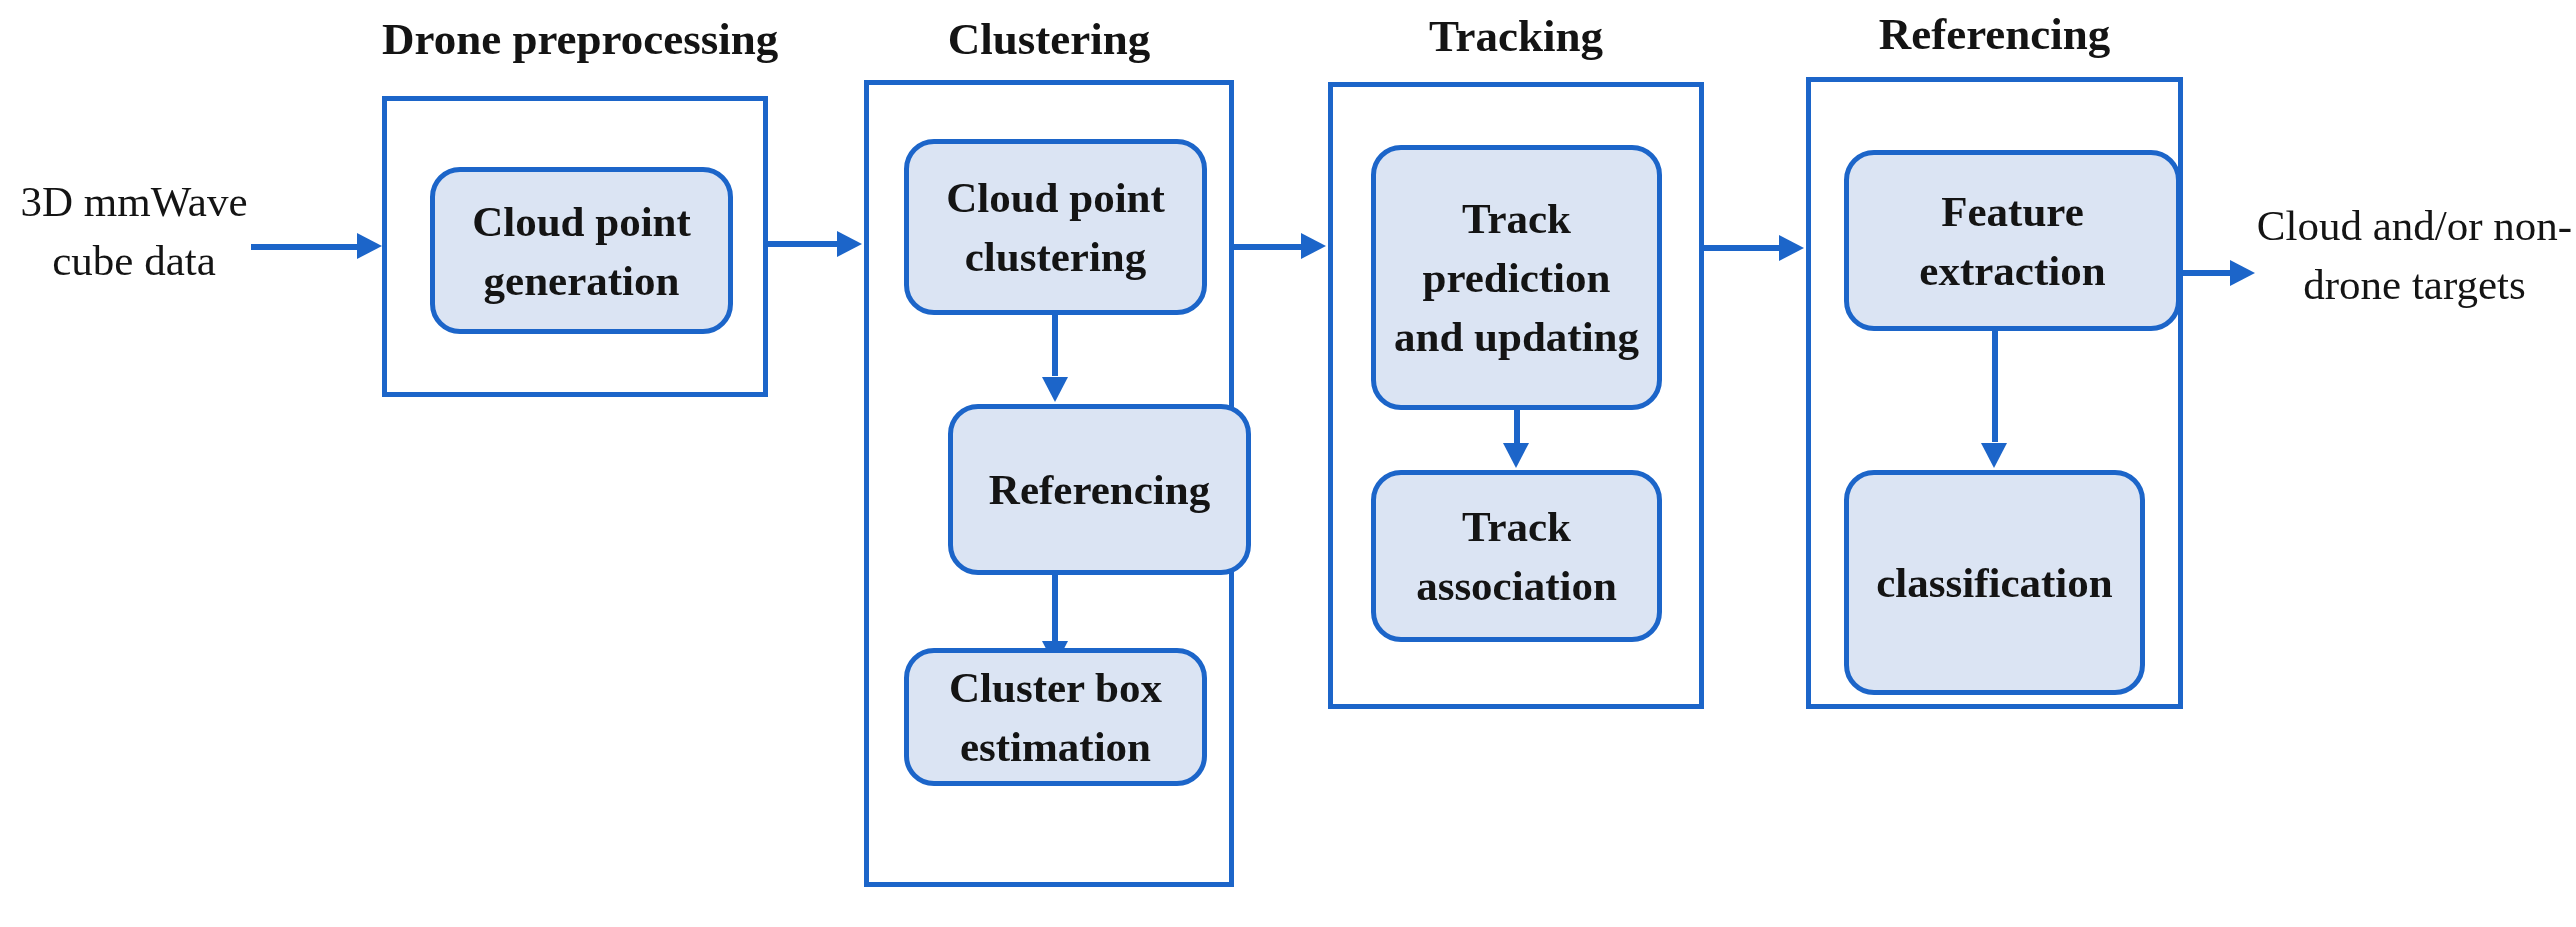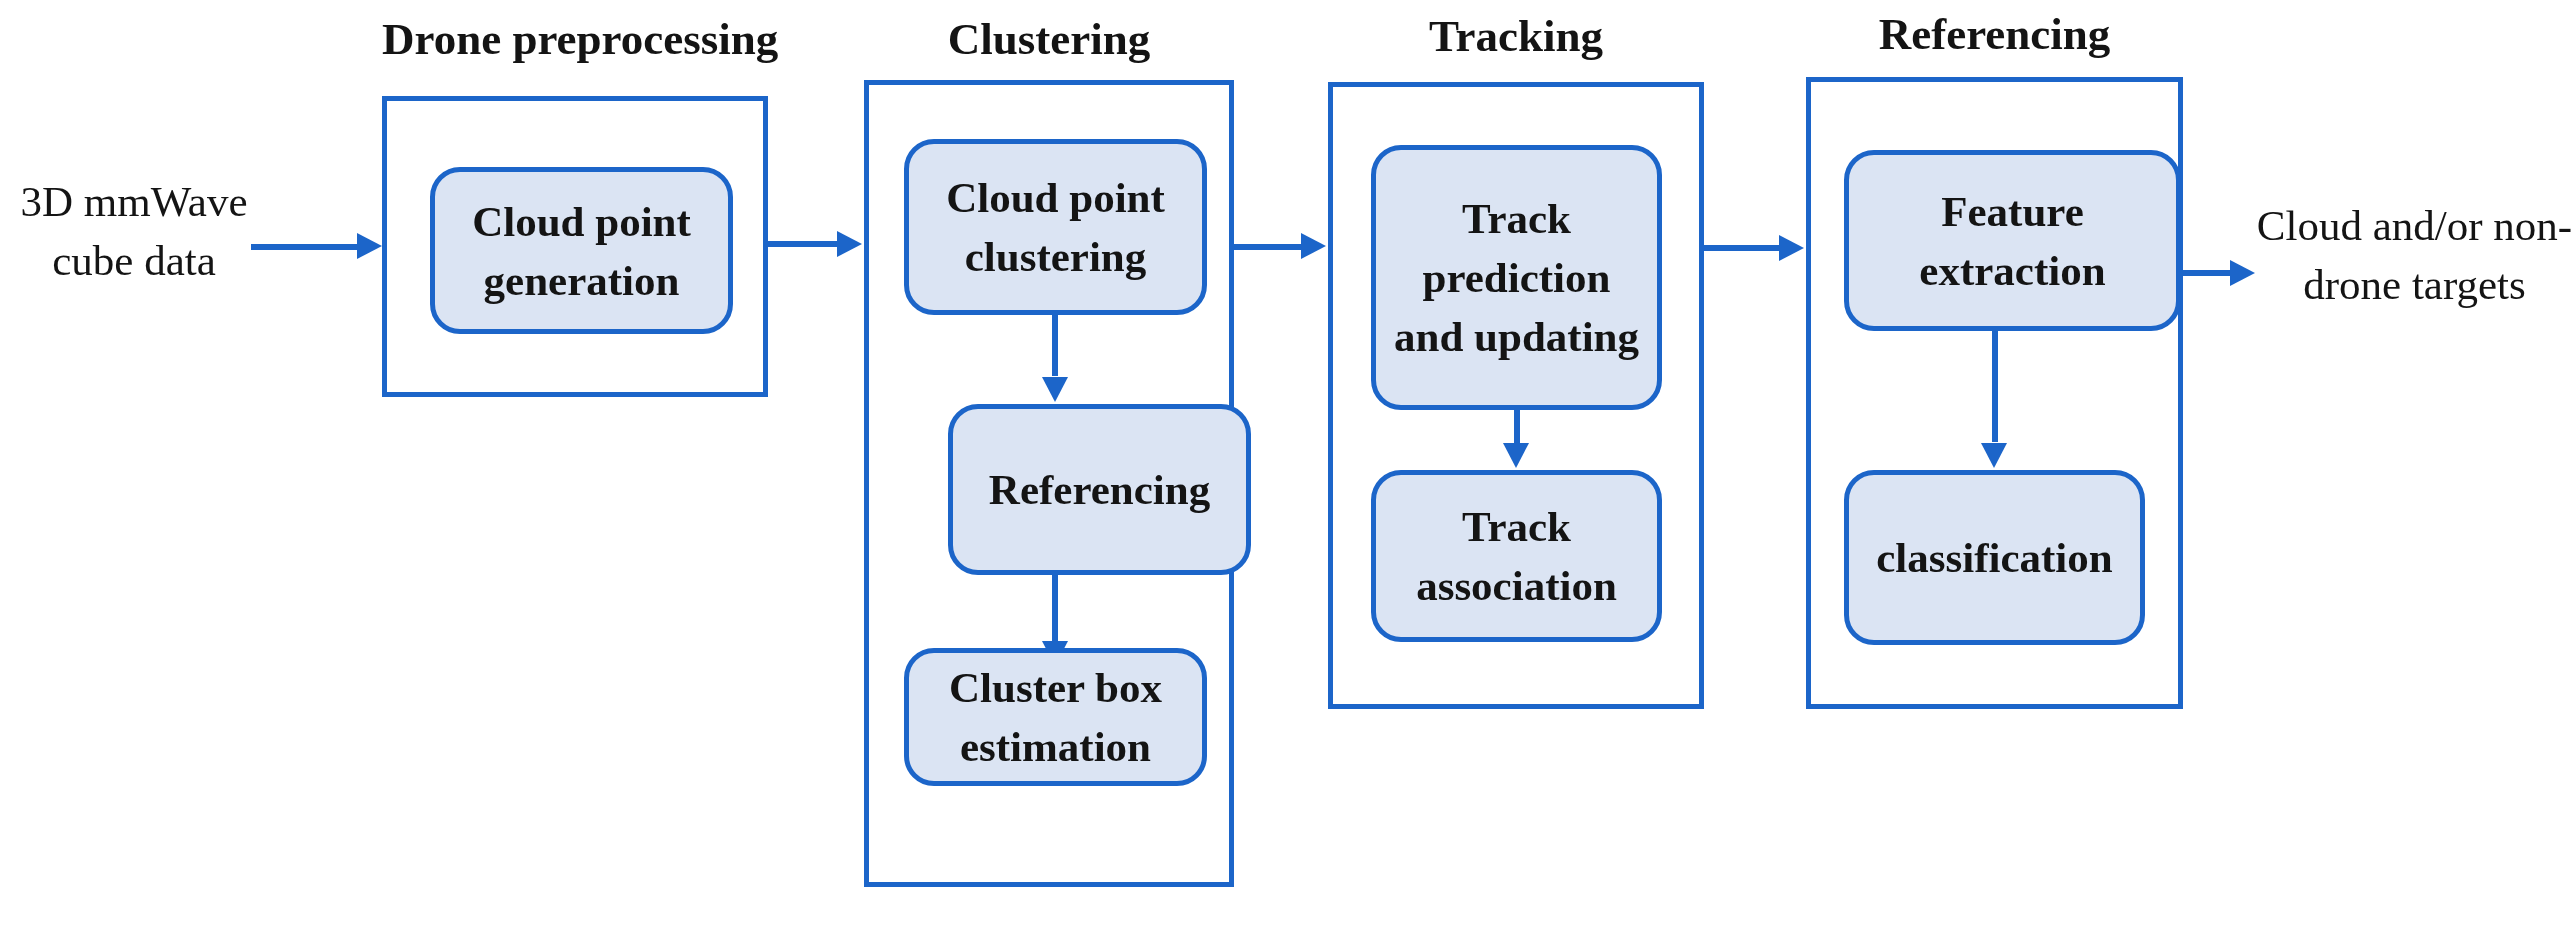--- a/index.html
+++ b/index.html
@@ -158,21 +158,21 @@
   <div class="node" style="left:1844px;top:150px;width:337px;height:181px;">
     <span class="ln">Feature</span>
     <span class="ln">extraction</span>
   </div>
 
   <div>
     <div class="vline" style="left:1992px;top:330px;height:112px;"></div>
     <div class="head-down" style="left:1981px;top:443px;"></div>
   </div>
 
-  <div class="node" style="left:1844px;top:470px;width:301px;height:175px;align-items:center;">
+  <div class="node" style="left:1844px;top:470px;width:301px;height:225px;align-items:center;">
     <span class="ln">classification</span>
   </div>
 
   <div>
     <div class="hline" style="left:2183px;top:270px;width:48px;"></div>
     <div class="head-right" style="left:2230px;top:260px;"></div>
   </div>
 
   <div class="side-label" style="left:2255px;top:196px;width:319px;">
     <span class="ln">Cloud and/or</span>

